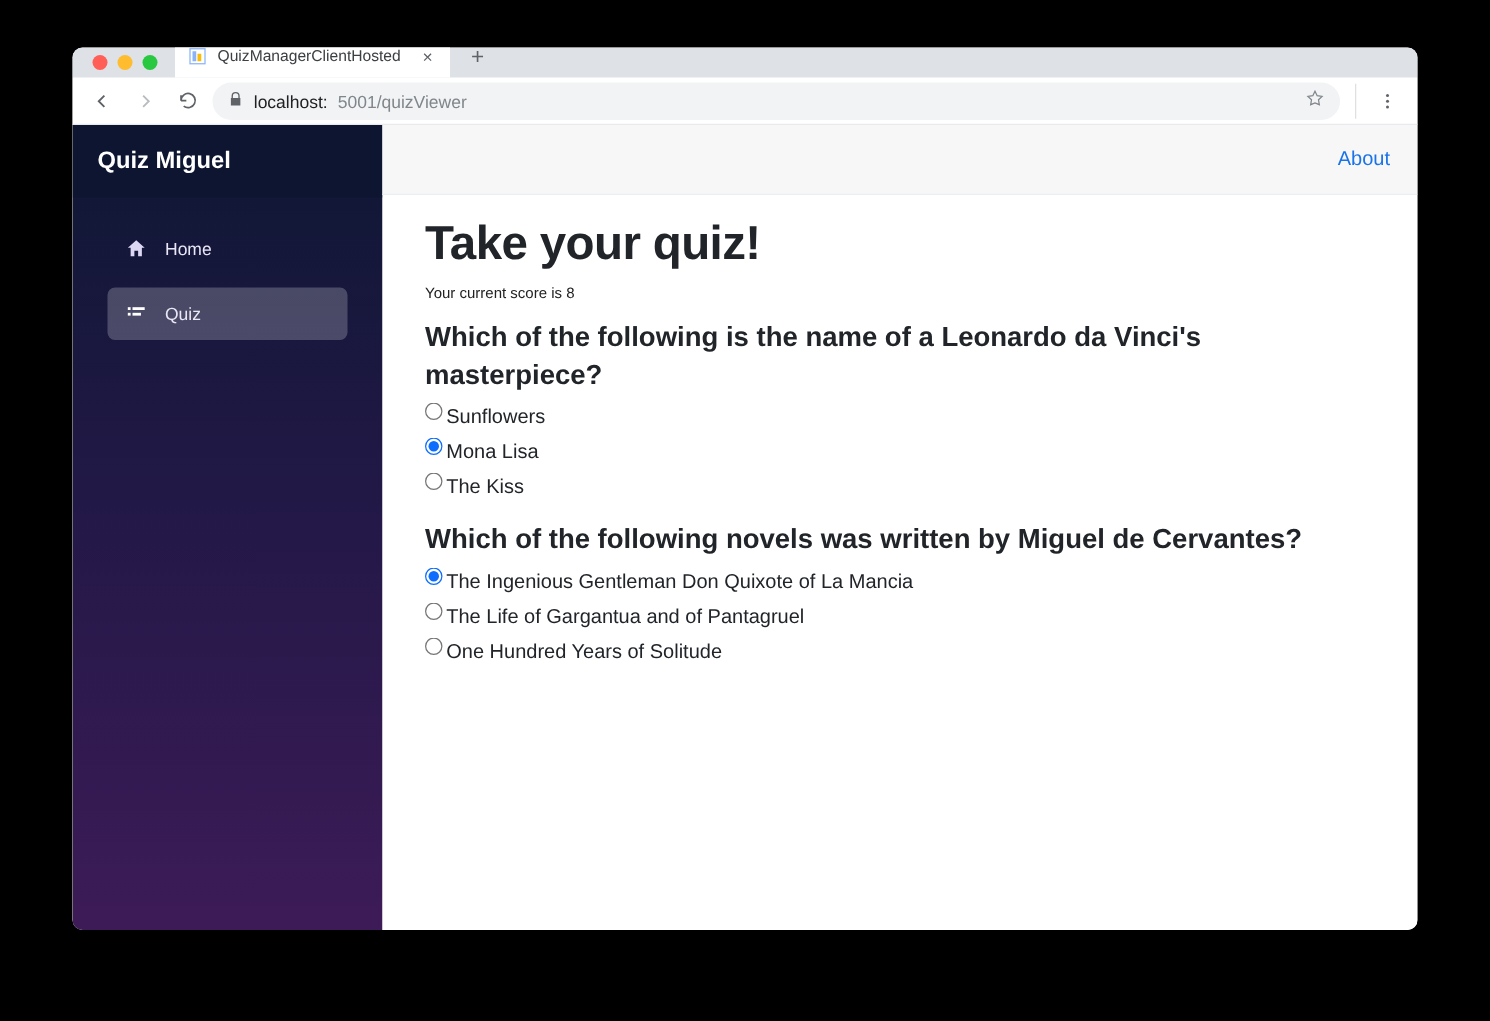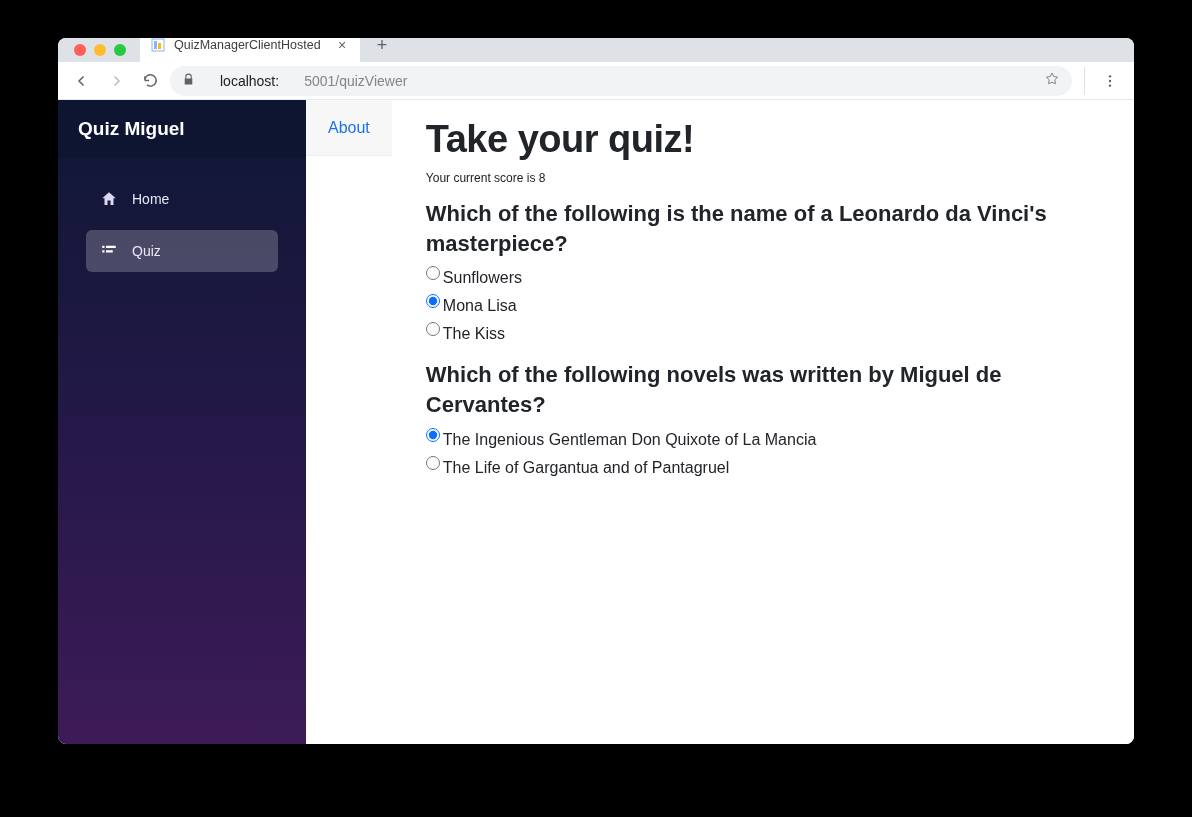--- a/index.html
+++ b/index.html
@@ -69,21 +69,21 @@
     .tb-btn { width:28px;height:28px;display:flex;align-items:center;justify-content:center;border-radius:50%;color:#5f6368;}
     .tb-btn.disabled{color:#b9bdc1;}
     .omnibox {
       flex:1;
       height:30px;
       background:#f1f3f4;
       border-radius:15px;
       display:flex;
       align-items:center;
       padding:0 12px;
-      gap:25px;
+      gap:8px;
       font-size:14px;
       color:#202124;
     }
     .omnibox .lock{color:#5f6368;}
     .omnibox .host{color:#202124;}
     .omnibox .path{color:#80868b;}
     .omnibox .star{margin-left:auto;color:#80868b;}
     .toolbar-gap { width:40px; height:28px; border-left:1px solid #e0e0e0; margin-left:6px; display:flex; align-items:center; justify-content:flex-end;}
     .content {
       flex:1;
@@ -123,21 +123,21 @@
       color:#e9e6f6;
       cursor:pointer;
     }
     .nav-item.active {
       background: rgba(255,255,255,0.22);
     }
     .nav-item .icon { width:18px;height:18px;display:flex;align-items:center;justify-content:center;color:#dcd7f3;}
     .main {
       flex:1;
       display:flex;
-      flex-direction:row;
+      flex-direction:column;
       background:#fff;
     }
     .topbar {
       height:56px;
       background:#f7f7f7;
       border-bottom:1px solid #eceff1;
       display:flex;
       align-items:center;
       justify-content:flex-end;
       padding:0 22px;
@@ -275,18 +275,22 @@
         <h2 class="question">Which of the following novels was written by Miguel de Cervantes?</h2>
         <div class="options">
           <label class="option">
             <input type="radio" name="q1" checked="" style="">
             <span>The Ingenious Gentleman Don Quixote of La Mancia</span>
           </label>
           <label class="option">
             <input type="radio" name="q1" style="">
             <span>The Life of Gargantua and of Pantagruel</span>
           </label>
+          <label class="option">
+            <input type="radio" name="q1" style="">
+            <span>One Hundred Years of Solitude</span>
+          </label>
         </div>
       </div>
     </main>
   </div>
 
 </div>
 
 </body></html>

